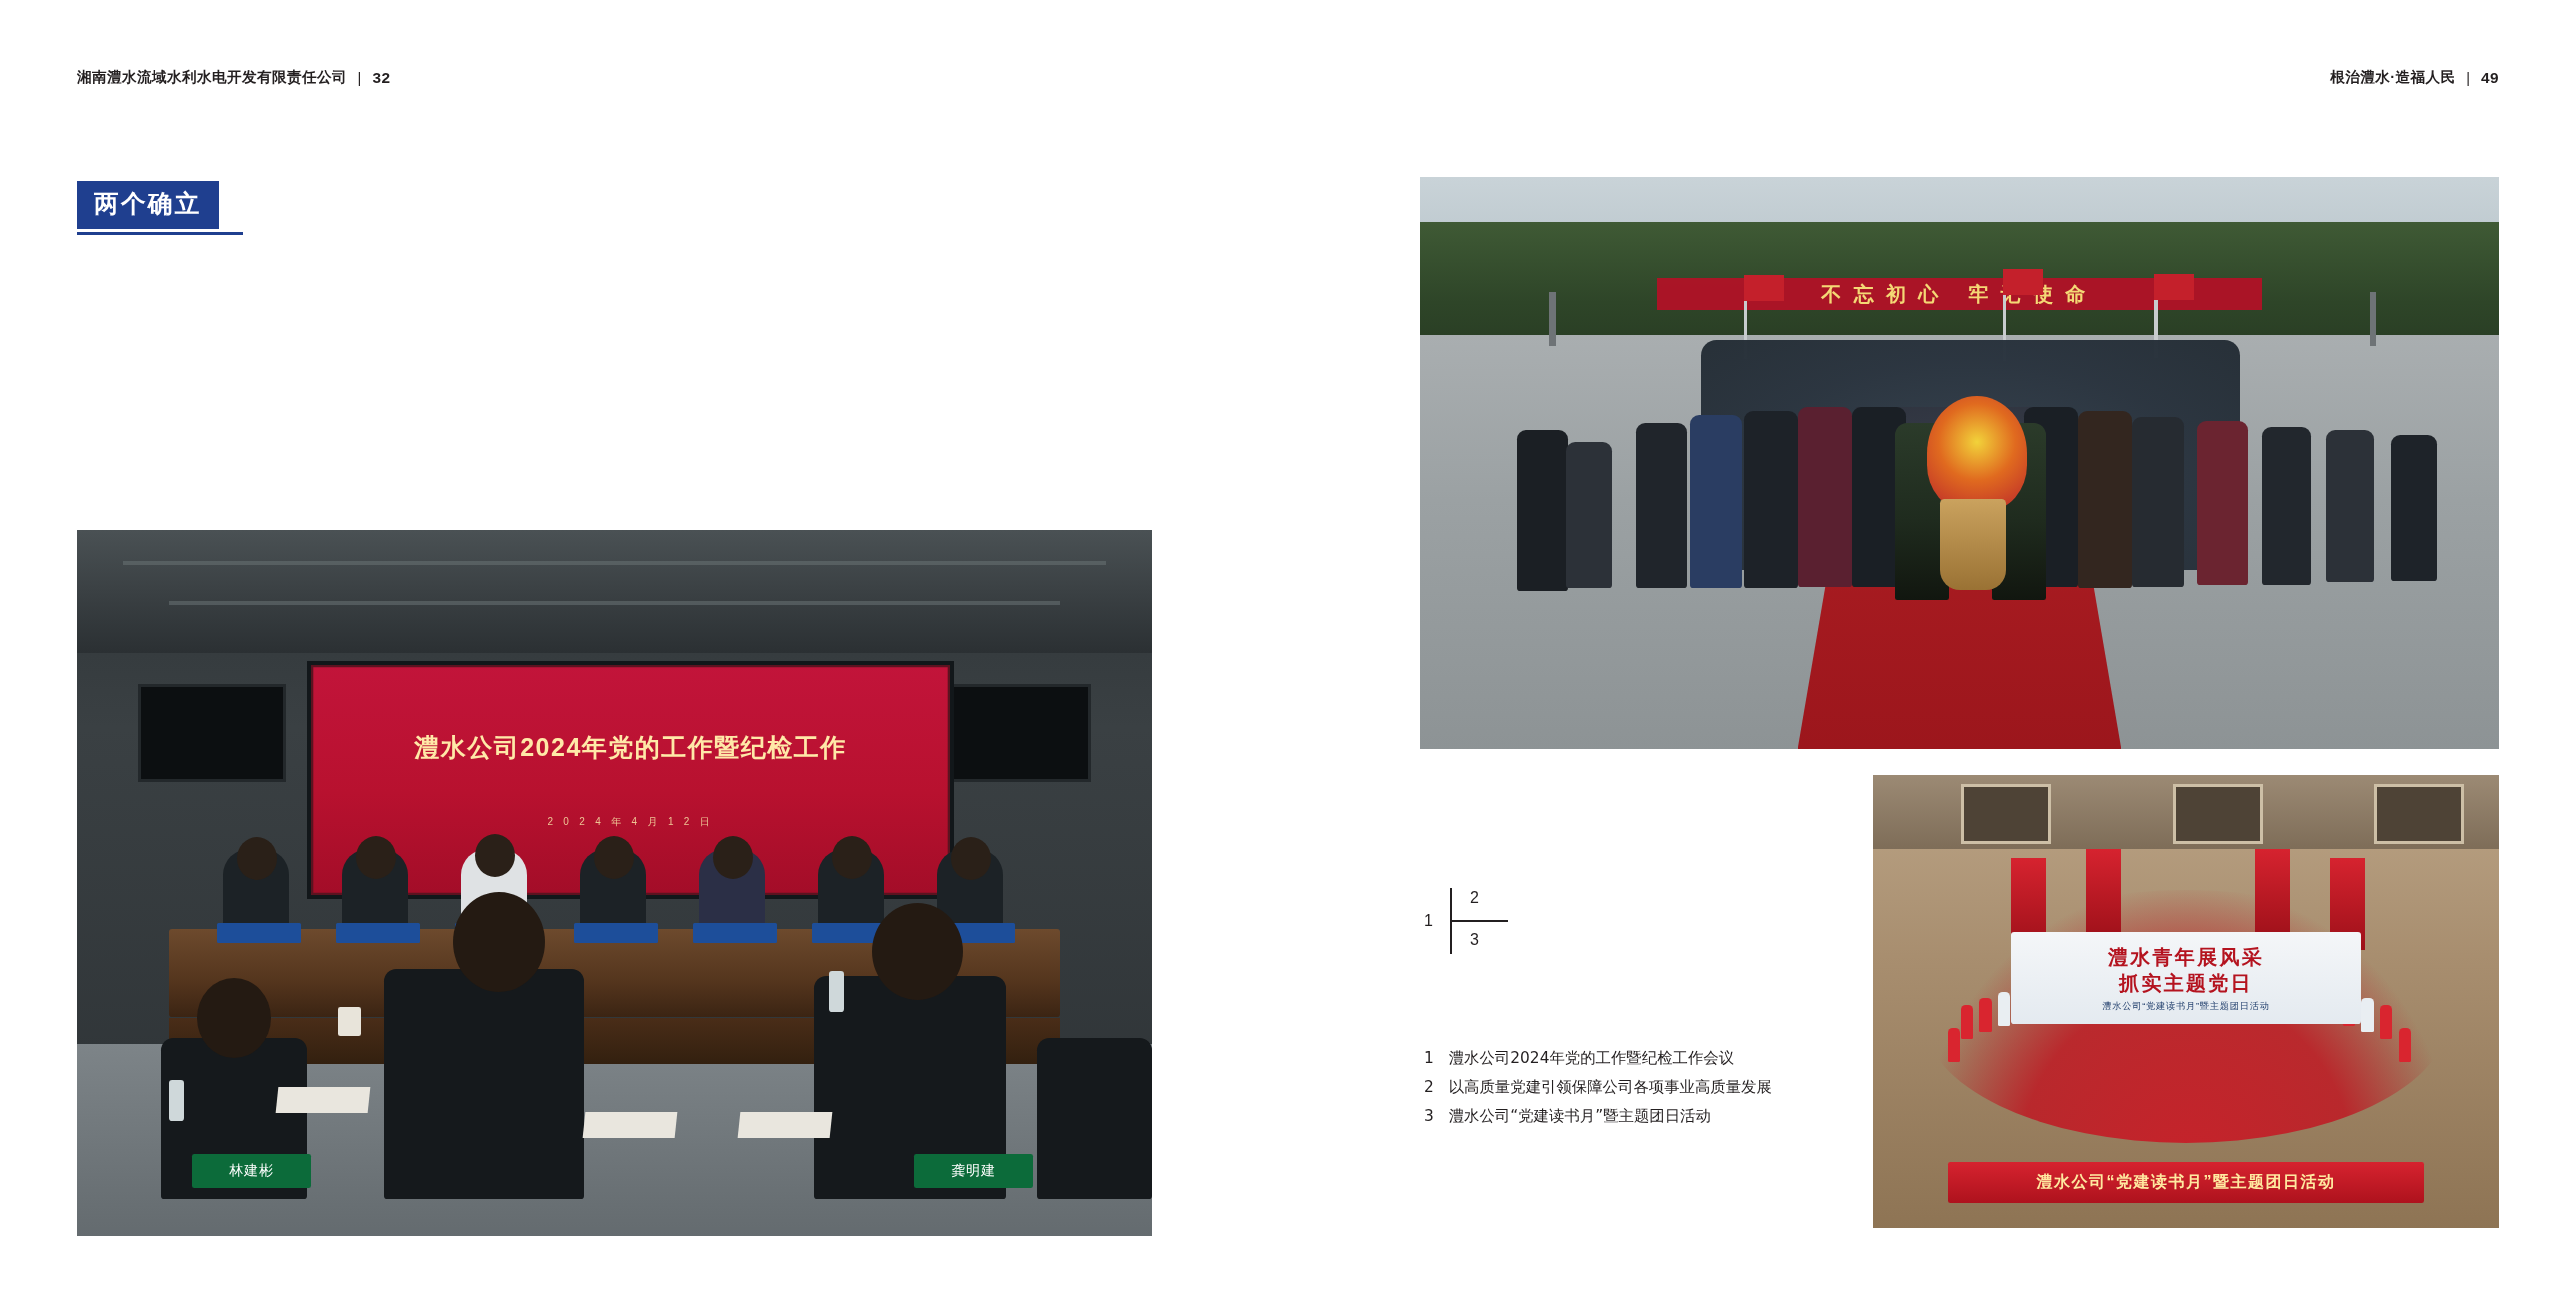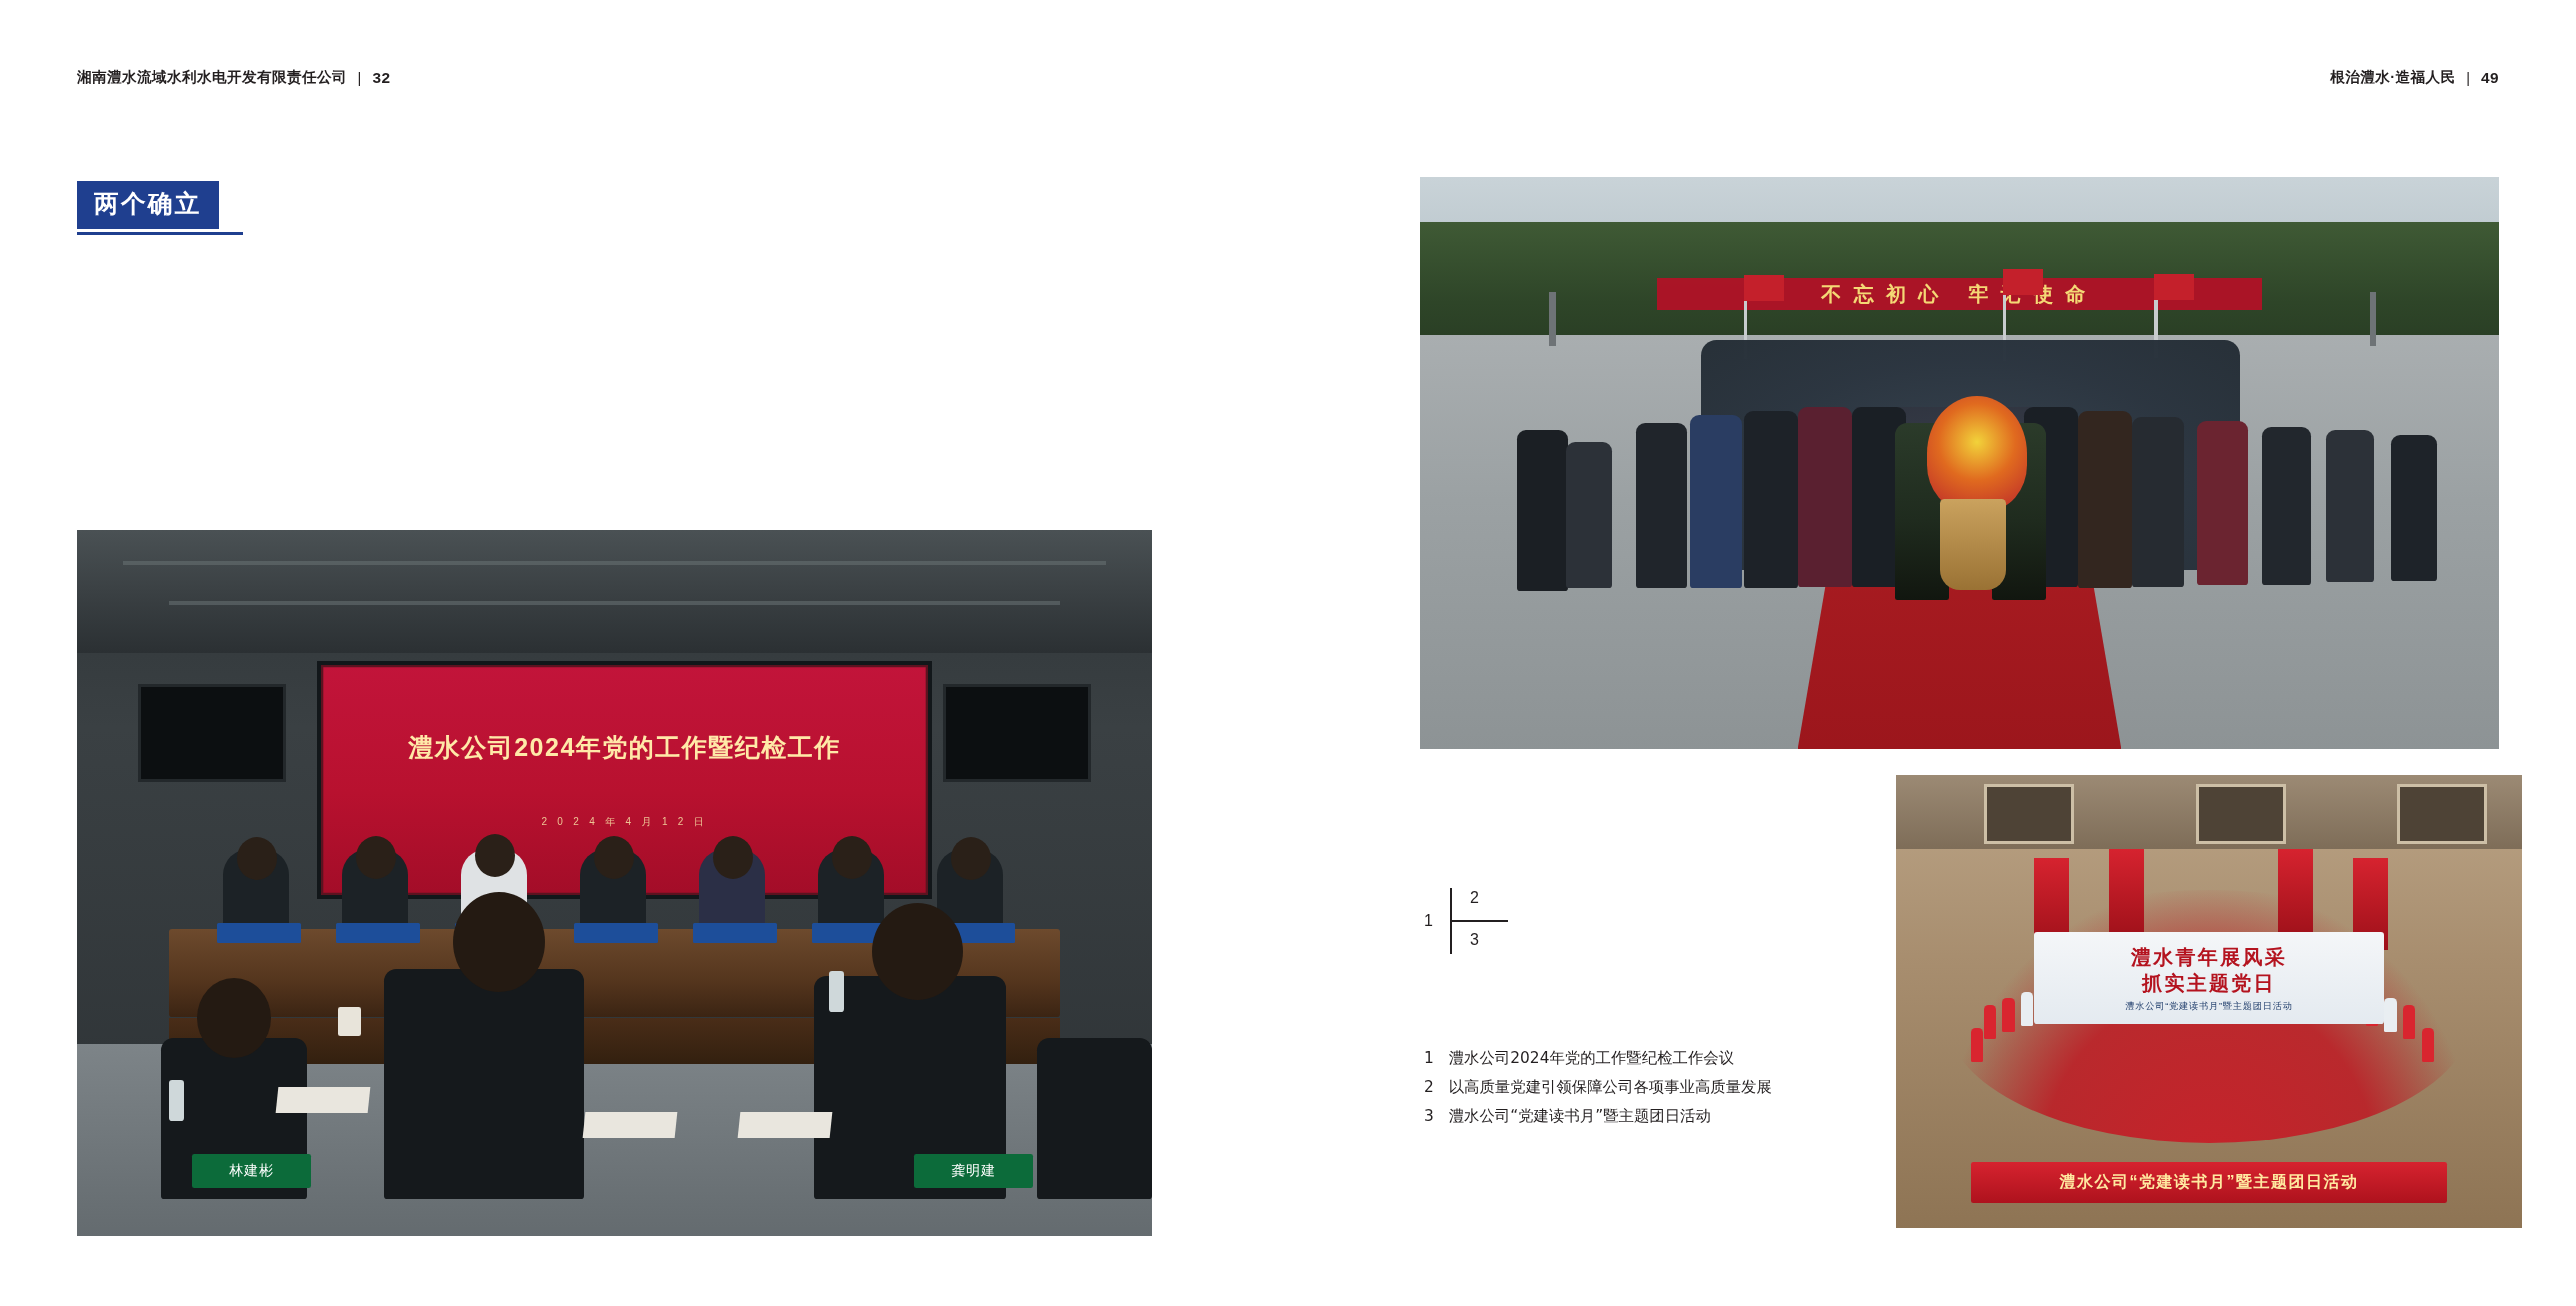--- a/index.html
+++ b/index.html
@@ -113,24 +113,25 @@
     background: linear-gradient(#4a5154, #2b3033);
   }
   .p1-ceil-line {
     position: absolute;
     height: 3.8px;
     background: #6a7275;
     opacity: .55;
   }
   .p1-screen {
     position: absolute;
-    left: 240px; top: 131px; width: 607px; height: 230px;
+    left: 230px; top: 131px; width: 607px; height: 230px;
     background: linear-gradient(180deg, #c2143a 0%, #b8112f 55%, #a30d28 100%);
     border: 4.6px solid #12171a;
     box-shadow: 0 0 0 2.3px #5c1320 inset;
+    padding-left: 32px;
   }
   .p1-screen .t1 {
     position: absolute; left: 0; right: 0; top: 66px;
     text-align: center; color: #ffe9a8;
     font-size: 25px; font-weight: bold; letter-spacing: 1.5px;
   }
   .p1-screen .t2 {
     position: absolute; left: 0; right: 0; top: 107px;
     text-align: center; color: #ffe9a8;
     font-size: 25px; font-weight: bold; letter-spacing: 17px;
@@ -272,21 +273,20 @@
   .p2-lamp {
     position: absolute; width: 6.1px; height: 54px; background: #6e7376;
   }
 
   
   .photo-3 {
     left: 1873px;
     top: 775px;
     width: 626px;
     height: 453px;
-    margin-left: 23px;
   }
   .p3-ground {
     position: absolute; inset: 0;
     background: linear-gradient(180deg, #b9a184 0%, #a98f70 35%, #8d apor 100%);
     background: linear-gradient(180deg, #bba486 0%, #a88e6f 40%, #8e7454 100%);
   }
   .p3-wallstrip {
     position: absolute; left: 0; top: 0; width: 100%; height: 74px;
     background: linear-gradient(180deg, #9c8a74, #7e6d58);
   }

